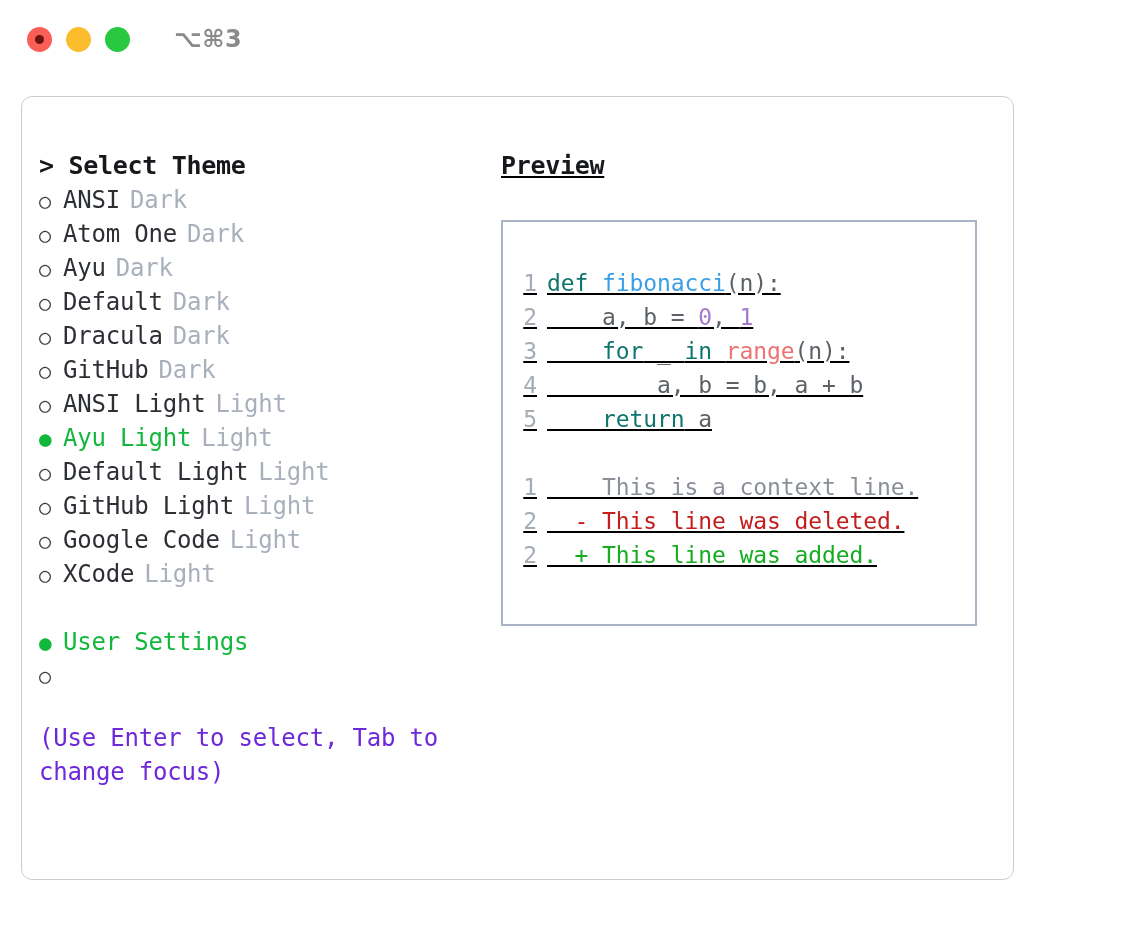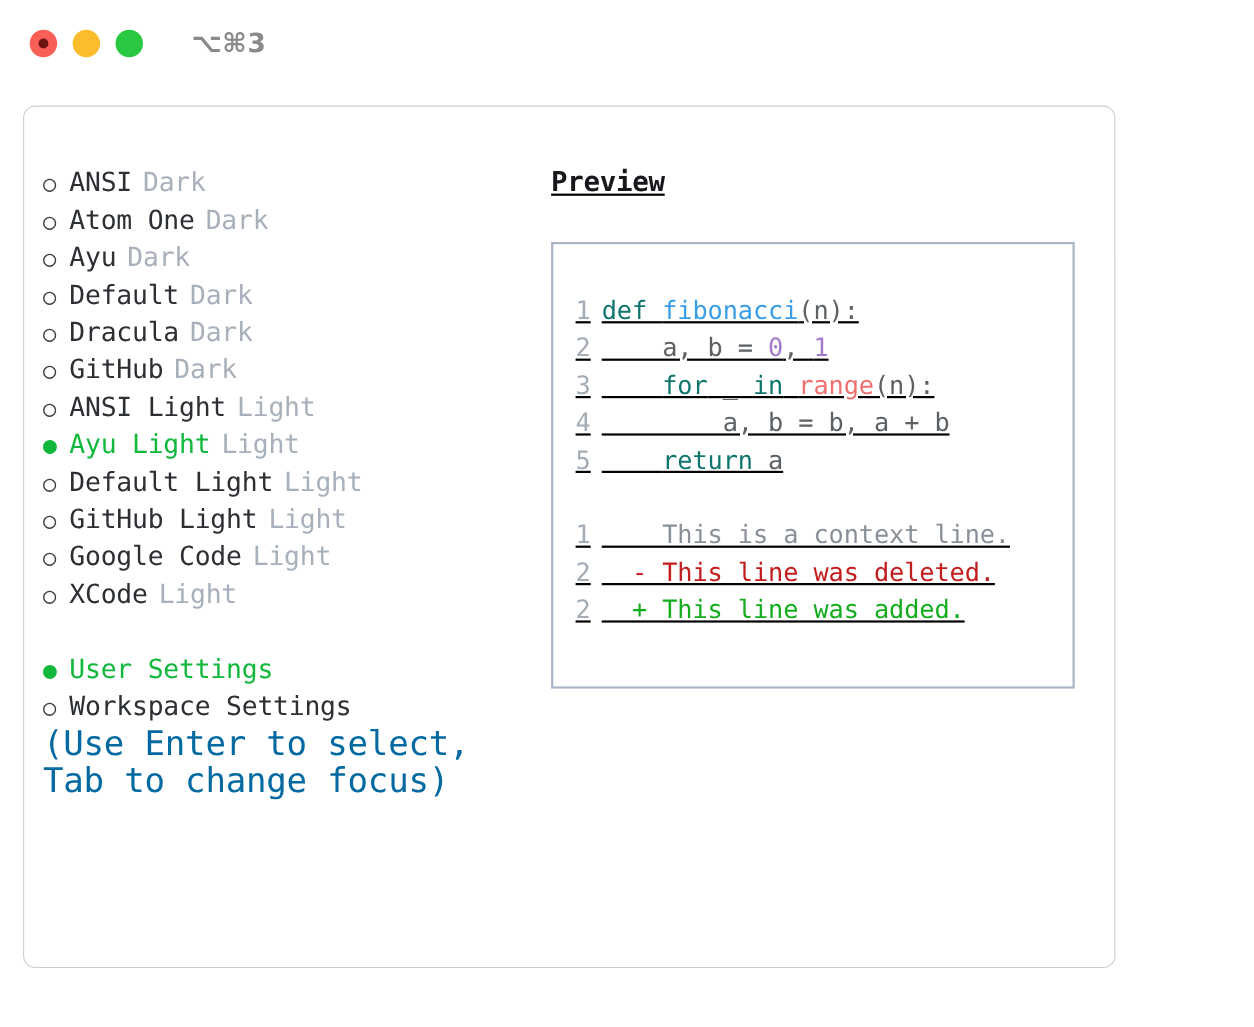--- a/index.html
+++ b/index.html
@@ -142,22 +142,23 @@
     color: #16181c;
     line-height: 34px;
     padding-left: 27px;
     white-space: pre;
     letter-spacing: -0.2px;
   }
 
   .spacer-row { height: 34px; }
 
   .hint {
-    font-size: 31px;
-    color: #0369a1;
+    margin-top: 28px;
+    font-size: 24px;
+    color: #6d28d9;
     line-height: 34px;
     width: 410px;
     letter-spacing: -0.2px;
   }
 
   
   .right-col {
     position: absolute;
     left: 479px;
     top: 52px;
@@ -222,20 +223,21 @@
       <div class="tl tl-max"></div>
     </div>
     <div class="shortcut">⌥⌘3</div>
   </div>
 
   <div class="panel">
     <div class="columns">
 
       <div class="left-col">
 
+        <div class="section-title">&gt; Select Theme</div>
 
         <div id="theme-list">
             <div class="opt-row"><span class="bullet">○</span><span class="opt-label">ANSI</span><span class="opt-kind">Dark</span></div>
             <div class="opt-row"><span class="bullet">○</span><span class="opt-label">Atom One</span><span class="opt-kind">Dark</span></div>
             <div class="opt-row"><span class="bullet">○</span><span class="opt-label">Ayu</span><span class="opt-kind">Dark</span></div>
             <div class="opt-row"><span class="bullet">○</span><span class="opt-label">Default</span><span class="opt-kind">Dark</span></div>
             <div class="opt-row"><span class="bullet">○</span><span class="opt-label">Dracula</span><span class="opt-kind">Dark</span></div>
             <div class="opt-row"><span class="bullet">○</span><span class="opt-label">GitHub</span><span class="opt-kind">Dark</span></div>
             <div class="opt-row"><span class="bullet">○</span><span class="opt-label">ANSI Light</span><span class="opt-kind">Light</span></div>
             <div class="opt-row selected"><span class="bullet sel">●</span><span class="opt-label">Ayu Light</span><span class="opt-kind">Light</span></div>
@@ -243,21 +245,21 @@
             <div class="opt-row"><span class="bullet">○</span><span class="opt-label">GitHub Light</span><span class="opt-kind">Light</span></div>
             <div class="opt-row"><span class="bullet">○</span><span class="opt-label">Google Code</span><span class="opt-kind">Light</span></div>
             <div class="opt-row"><span class="bullet">○</span><span class="opt-label">XCode</span><span class="opt-kind">Light</span></div>
           </div>
 
         <div class="spacer-row"></div>
 
 
         <div id="apply-list">
             <div class="opt-row selected"><span class="bullet sel">●</span><span class="opt-label">User Settings</span></div>
-            <div class="opt-row"><span class="bullet">○</span><span class="opt-label">Workspace Settings</span></div>
+            <div class="opt-row"><span class="bullet">○</span></div>
           </div>
 
         <div class="hint">(Use Enter to select, Tab to change focus)</div>
       </div>
 
       <div class="right-col">
         <div class="preview-title">Preview</div>
         <div class="preview-box">
           <div id="code-sample">
               <div class="code-line"><span class="ln">1</span><span><span class="tok-kw">def </span><span class="tok-fn">fibonacci</span><span class="tok-plain">(n):</span></span></div>

